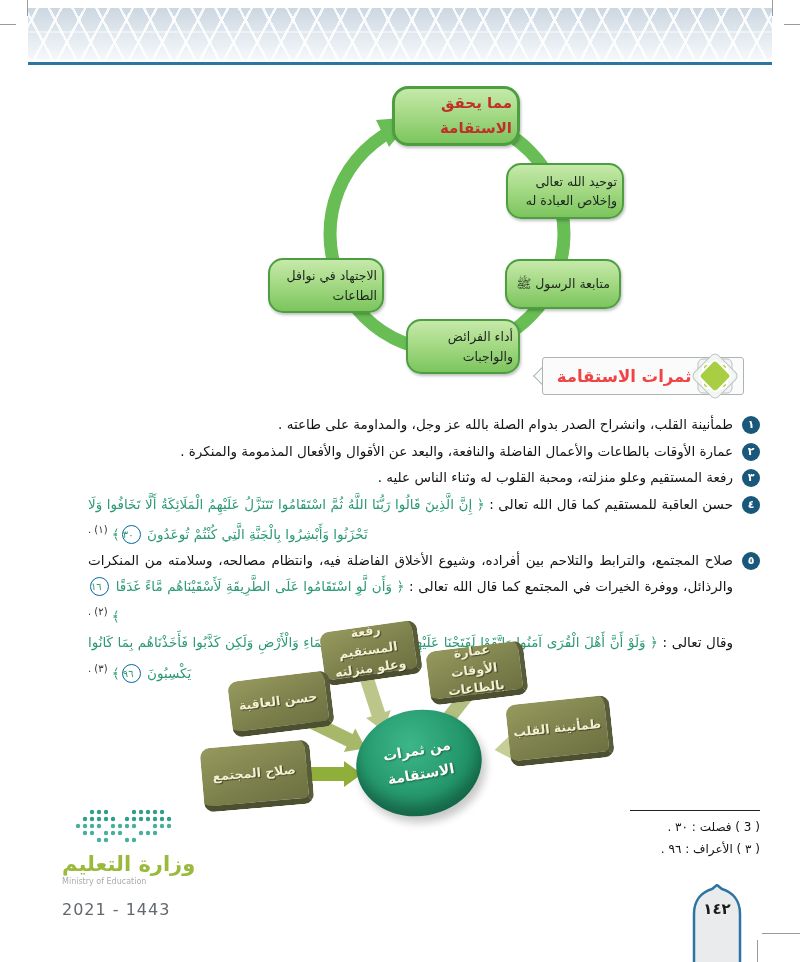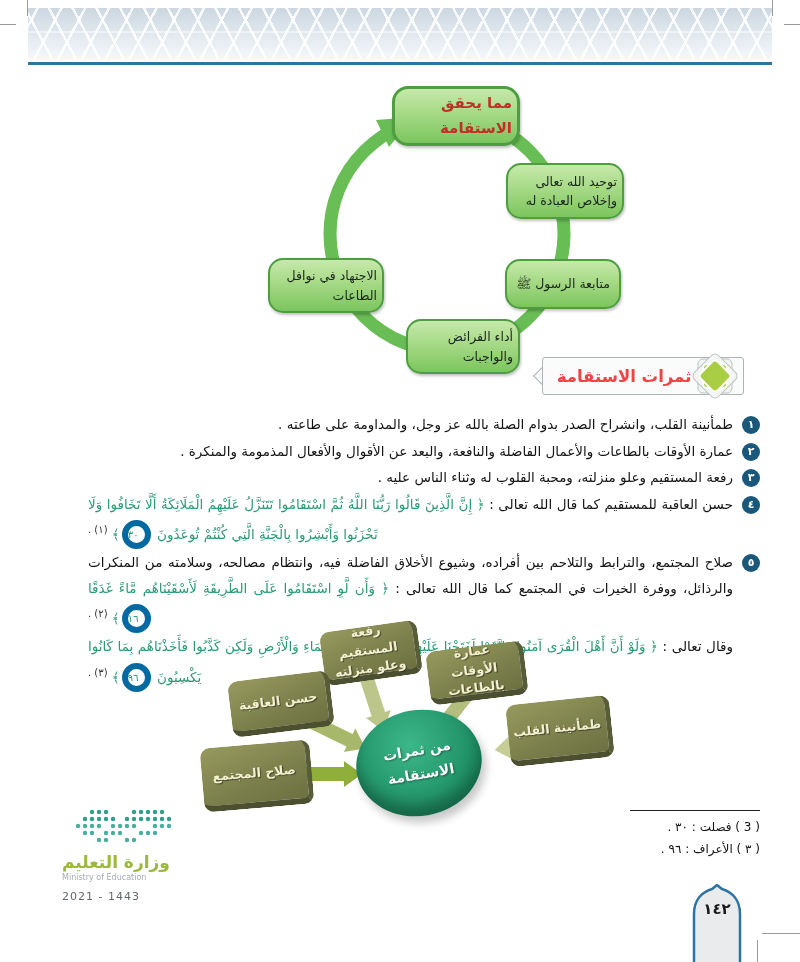--- a/index.html
+++ b/index.html
@@ -47,21 +47,21 @@
   .item.plain{text-align:right;}
   .item.verse{text-align:justify;text-align-last:left;}
   .extra-par{text-align:justify;text-align-last:left;padding-right:29px;}
   .bullet{
     position:absolute;right:2px;top:4px;width:18px;height:18px;border-radius:50%;
     background:#19587a;color:#ffffff;font-size:11px;font-weight:bold;
     display:flex;align-items:center;justify-content:center;line-height:18px;
   }
   .quran{color:#2d9a75;}
   .ayah{
-    display:inline-block;min-width:17px;height:17px;border:6px solid #0369a1;border-radius:50%;
+    display:inline-block;min-width:17px;height:17px;border:1px solid #0369a1;border-radius:50%;
     color:#2d9a75;font-size:10px;line-height:17px;text-align:center;vertical-align:middle;margin:0 2px;
   }
   .fref{font-size:10px;vertical-align:super;color:#333;}
   
   .fruit-arrows{position:absolute;left:170px;top:616px;z-index:1;}
   .fbox{
     position:absolute;z-index:2;display:flex;align-items:center;justify-content:center;text-align:center;
     background:linear-gradient(160deg,#979a5e 0%,#7b7f4b 60%,#6d7142 100%);
     border-bottom:6px solid #4c5030;border-right:5px solid #585c38;border-radius:10px;
     color:#f3f0d0;font-size:12.5px;font-weight:bold;line-height:1.5;
@@ -72,23 +72,23 @@
     background:radial-gradient(ellipse at 45% 32%, #3cb789 0%, #219268 62%, #16875c 85%, #147a52 100%);
     box-shadow:inset 0 -12px 14px rgba(0,0,0,.28), 3px 7px 9px rgba(0,0,0,.22);
     display:flex;align-items:center;justify-content:center;text-align:center;
     color:#ffffff;font-size:14px;font-weight:bold;line-height:1.7;transform:rotate(-10deg);
     text-shadow:1px 1px 2px rgba(0,0,0,.4);
   }
   
   .footnotes{position:absolute;right:40px;top:810px;width:150px;text-align:right;font-size:12px;line-height:22px;color:#141414;}
   .footnotes .rule{border-top:1.5px solid #222;width:130px;margin-right:0;margin-bottom:5px;}
   .moe{position:absolute;left:62px;top:806px;width:140px;direction:ltr;text-align:left;}
-  .moe-ar{font-size:17px;font-weight:bold;color:#9ab93d;direction:rtl;text-align:left;margin-top:2px;}
+  .moe-ar{font-size:21px;font-weight:bold;color:#9ab93d;direction:rtl;text-align:left;margin-top:2px;}
   .moe-en{font-size:8px;color:#a6abb0;margin-top:1px;}
-  .moe-years{font-size:11px;color:#62686e;letter-spacing:1px;margin-top:8px;}
+  .moe-years{font-size:16px;color:#62686e;letter-spacing:1px;margin-top:14px;}
   .page-emblem{position:absolute;left:690px;top:884px;width:54px;height:78px;}
   .page-num{
     position:absolute;left:690px;top:900px;width:54px;text-align:center;
     font-size:15px;font-weight:bold;color:#1a1a1a;z-index:4;
   }
 </style>
 </head>
 <body>
 
 <div class="page">

